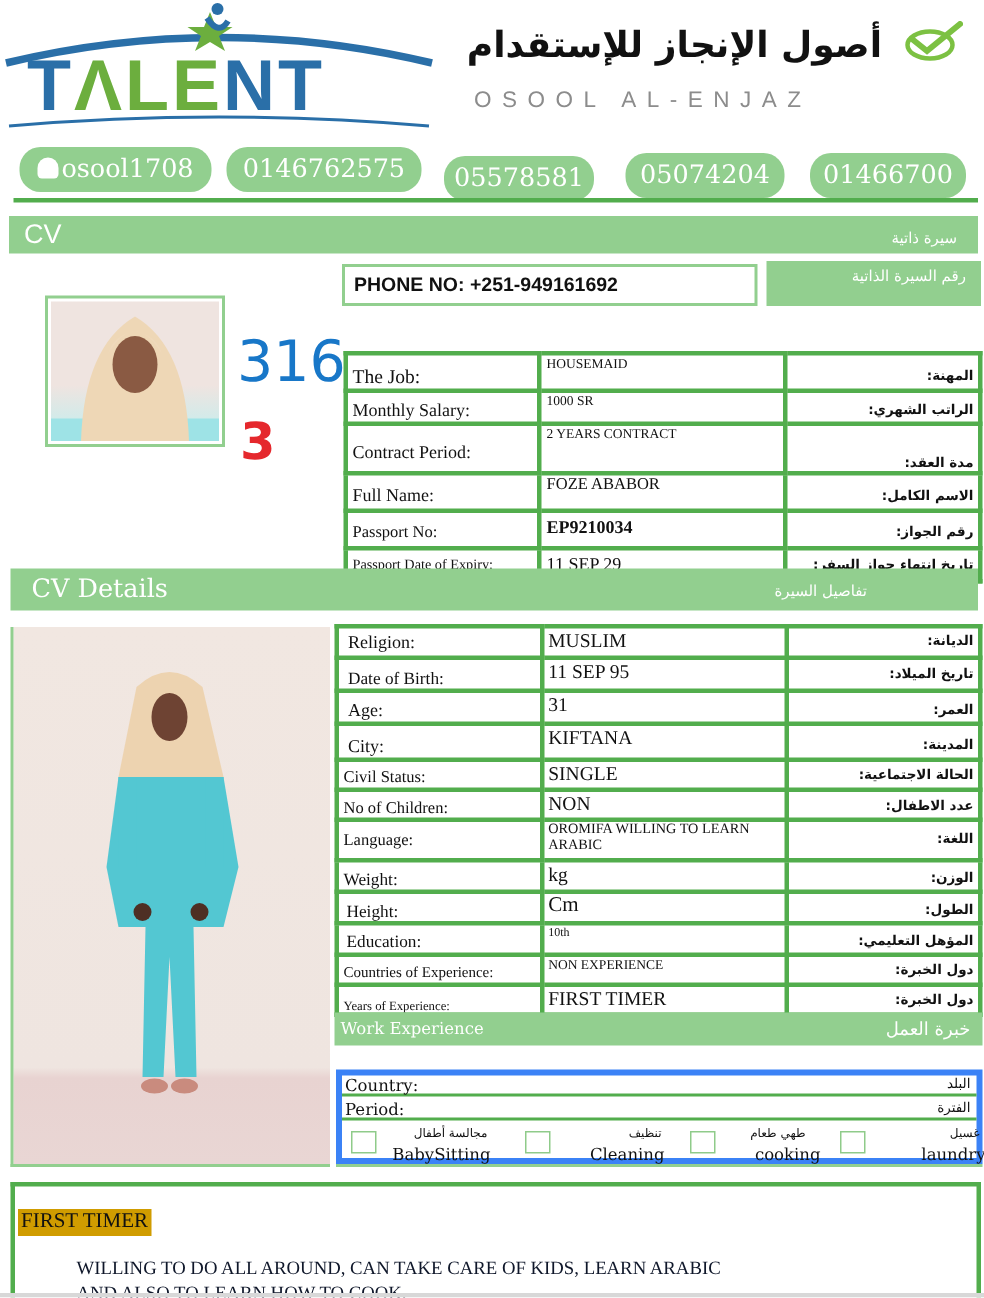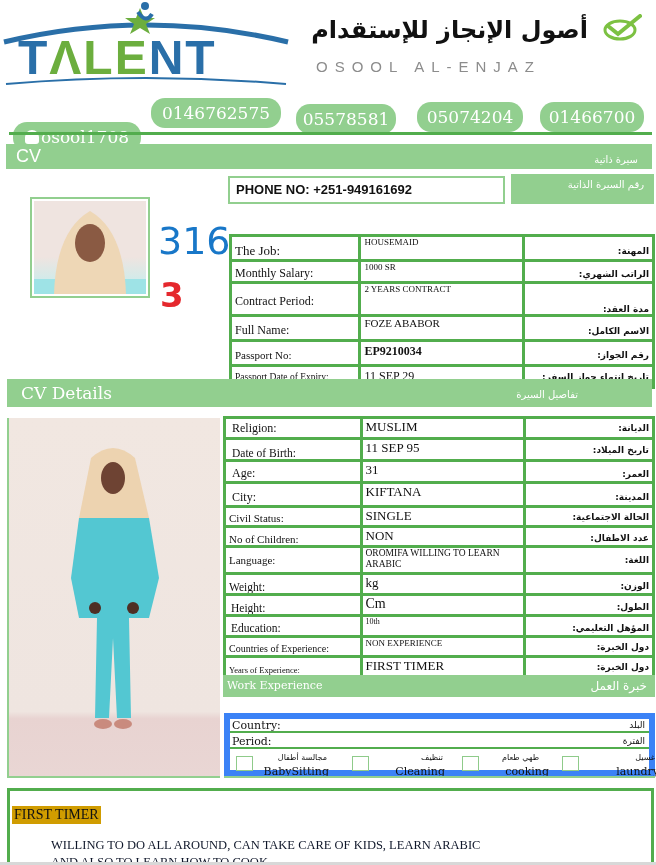--- a/index.html
+++ b/index.html
@@ -38,21 +38,21 @@
   
   table.grid { position: absolute; border-collapse: collapse; }
   table.grid td { border: 3px solid #52ad4d; background: #fff; vertical-align: middle; padding: 0 3px; overflow: hidden; }
   .lbl { font-family: "Liberation Serif", serif; color: #111; white-space: nowrap; }
   .val { font-family: "Liberation Serif", serif; color: #111; vertical-align: top !important; }
   .arl { font-family: "DejaVu Sans", sans-serif; font-size: 9px; font-weight: bold; text-align: right; direction: rtl; color: #111; white-space: nowrap; }
 
   .fullbody { left: 7px; top: 418px; width: 213px; height: 360px; border-left: 2px solid #92cf8f; border-bottom: 2px solid #92cf8f; background: linear-gradient(180deg, #f1e7e1 0%, #efe5e0 82%, #e8d3d1 84%, #e9d6d4 100%); overflow: hidden; }
 
   
-  .we-box { left: 224px; top: 713px; width: 431px; height: 63px; border: 6px solid #3b82f6; background: #fff; }
+  .we-box { left: 224px; top: 713px; width: 431px; height: 63px; border: 4px solid #3b82f6; background: #fff; }
   .we-row { position: absolute; left: 0; right: 0; height: 14px; border-bottom: 2px solid #52ad4d; font-family: "DejaVu Serif", serif; font-size: 11px; line-height: 13px; padding: 0 2px; }
   .we-row .ar { position: absolute; right: 4px; top: 0; font-family: "DejaVu Sans", sans-serif; font-size: 9px; direction: rtl; }
   .skill { position: absolute; top: 34px; width: 105px; height: 26px; }
   .skill .cb { position: absolute; left: 6px; top: 3px; width: 17px; height: 15px; border: 1px solid #8fcb8a; background: #fff; }
   .skill .ar { position: absolute; right: 8px; top: 0; font-family: "DejaVu Sans", sans-serif; font-size: 8px; direction: rtl; }
   .skill .en { position: absolute; right: 6px; top: 12px; font-family: "DejaVu Serif", serif; font-size: 11px; }
 
   
   .remarks { left: 7px; top: 788px; width: 647px; height: 77px; border: 3px solid #52ad4d; border-bottom: none; background: #fff; }
   .remarks .tag { position: absolute; left: 2px; top: 15px; background: #d09c00; color: #111; font-family: "Liberation Serif", serif; font-size: 14px; padding: 0 2px; line-height: 18px; }
@@ -77,21 +77,21 @@
 
 <div class="abs logo-right">
   <div class="ar">أصول الإنجاز للإستقدام</div>
   <svg class="check" viewBox="0 0 40 28">
     <ellipse cx="18" cy="16" rx="15" ry="9" stroke="#7cc142" stroke-width="3" fill="none"></ellipse>
     <path d="M6 12 L16 20 L38 2" stroke="#7cc142" stroke-width="4" fill="none" stroke-linecap="round"></path>
   </svg>
   <div class="en">OSOOL AL-ENJAZ</div>
 </div>
 
-<div class="pill" style="left:13px;top:98px;width:128px;margin-top:24px;">
+<div class="pill" style="left:13px;top:98px;width:128px;">
   <span style="display:inline-block;width:14px;height:14px;background:#fff;border-radius:7px 7px 3px 3px;vertical-align:-1px;margin-right:2px;"></span><span>osool1708</span>
 </div>
 <div class="pill" style="left:151px;top:98px;width:130px;"><span>0146762575</span></div>
 <div class="pill" style="left:296px;top:104px;width:100px;"><span>05578581</span></div>
 <div class="pill" style="left:417px;top:102px;width:106px;"><span>05074204</span></div>
 <div class="pill" style="left:540px;top:102px;width:104px;"><span>01466700</span></div>
 <div class="rule-green" style="top:132px;"></div>
 
 <div class="bar" style="left:6px;top:144px;width:646px;height:25px;">
   <span class="en" style="top:2px;font-size:18px;font-weight:normal;">CV</span>

